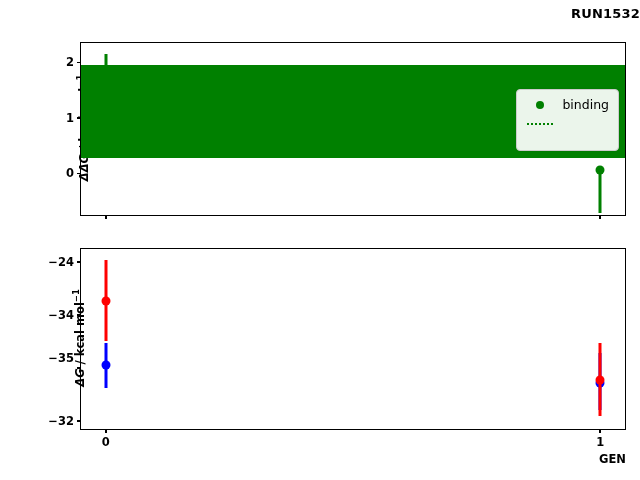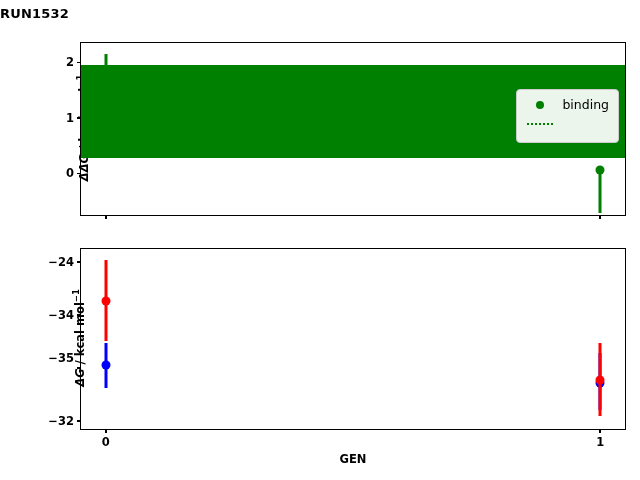--- a/index.html
+++ b/index.html
@@ -5,21 +5,21 @@
   html,body{margin:0;padding:0;}
   body{
     width:640px;height:480px;background:#ffffff;
     font-family:"DejaVu Sans", sans-serif;
     -webkit-font-smoothing:none;
   }
   #root{position:relative;width:640px;height:480px;overflow:hidden;}
 
   
   #chart-title{
-    position:absolute;left:0;top:6px;width:640px;text-align:left;
+    position:absolute;left:0;top:6px;width:640px;text-align:right;
     font-size:13px;font-weight:bold;color:#000;letter-spacing:.2px;
   }
 
   
   .axes{position:absolute;box-sizing:border-box;border:1.6px solid #000;background:#fff;}
   #axes-top{left:80px;top:42px;width:546px;height:174px;}
   #axes-bottom{left:80px;top:248px;width:546px;height:182px;}
 
   .plotarea{position:absolute;left:0;top:0;width:100%;height:100%;overflow:hidden;}
 
@@ -37,36 +37,36 @@
   }
 
   
   .ytitle{
     position:absolute;transform-origin:50% 50%;transform:rotate(-90deg);
     font-size:11.5px;font-weight:bold;color:#000;white-space:nowrap;text-align:center;
   }
   #ytitle-top{left:-178px;top:50%;margin-top:-9px;width:360px;}
   #ytitle-bottom{left:-182px;top:50%;margin-top:-9px;width:360px;}
   #xtitle{
-    position:absolute;left:80px;top:452px;width:546px;text-align:center;
+    position:absolute;left:80px;top:452px;width:546px;text-align:right;
     font-size:11.5px;font-weight:bold;color:#000;
   }
   .ytitle .it{font-style:italic;}
   .sup{font-size:8.5px;vertical-align:super;}
 
   
   .band{position:absolute;}
   .ebar{position:absolute;transform:translateX(-50%);}
   .dot{position:absolute;border-radius:50%;transform:translate(-50%,-50%);}
 
   
   .legend{
     position:absolute;box-sizing:border-box;
     border:1px solid #cccccc;border-radius:4px;background:rgba(255,255,255,0.92);
-    padding:5px 9px 9px 7px;
+    padding:5px 9px 17px 7px;
     box-shadow:0 0 2px rgba(0,0,0,.12);
   }
   .legrow{display:flex;align-items:center;height:19px;}
   .legkey{width:32px;display:flex;align-items:center;justify-content:center;flex:0 0 32px;}
   .legtext{font-size:12.5px;color:#000;white-space:nowrap;padding-left:6px;}
   .keydot{width:8px;height:8px;border-radius:50%;}
   .keyline{width:26px;height:0;border-top:2.2px dotted #008000;}
 
   #legend-top{right:6px;top:46px;}
 </style>

